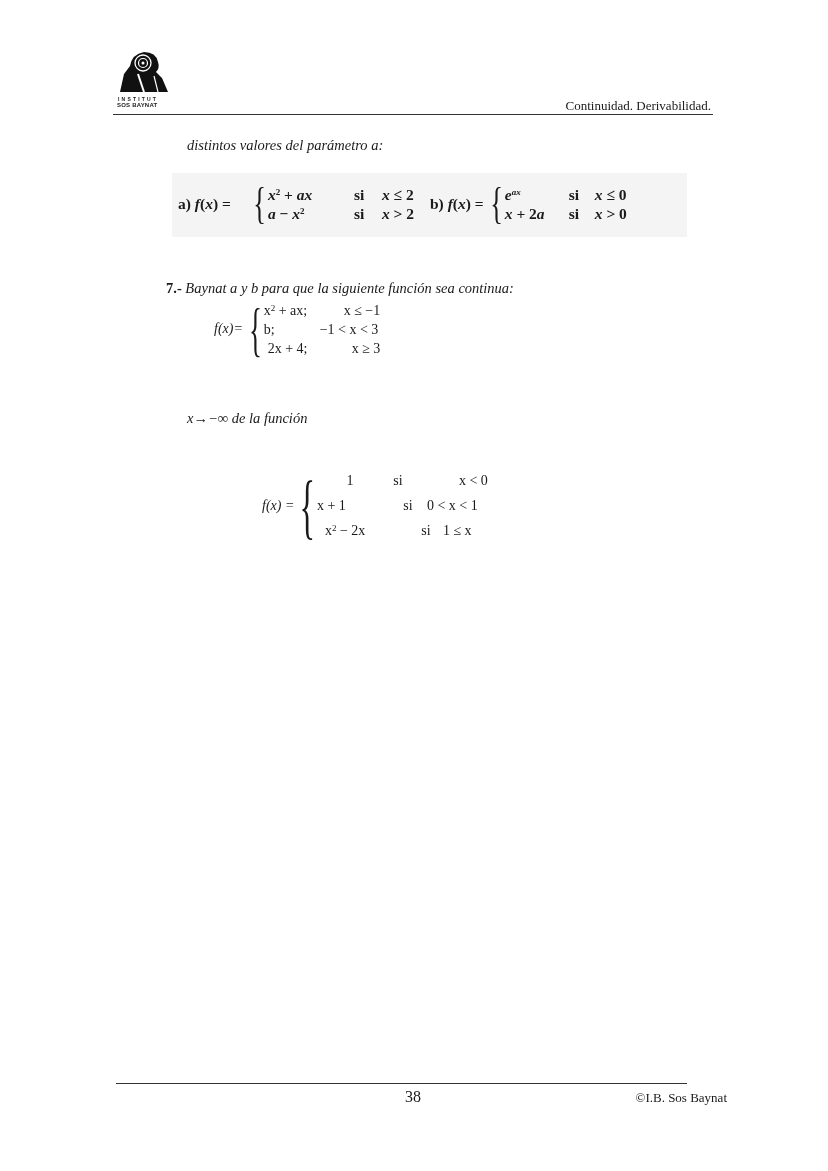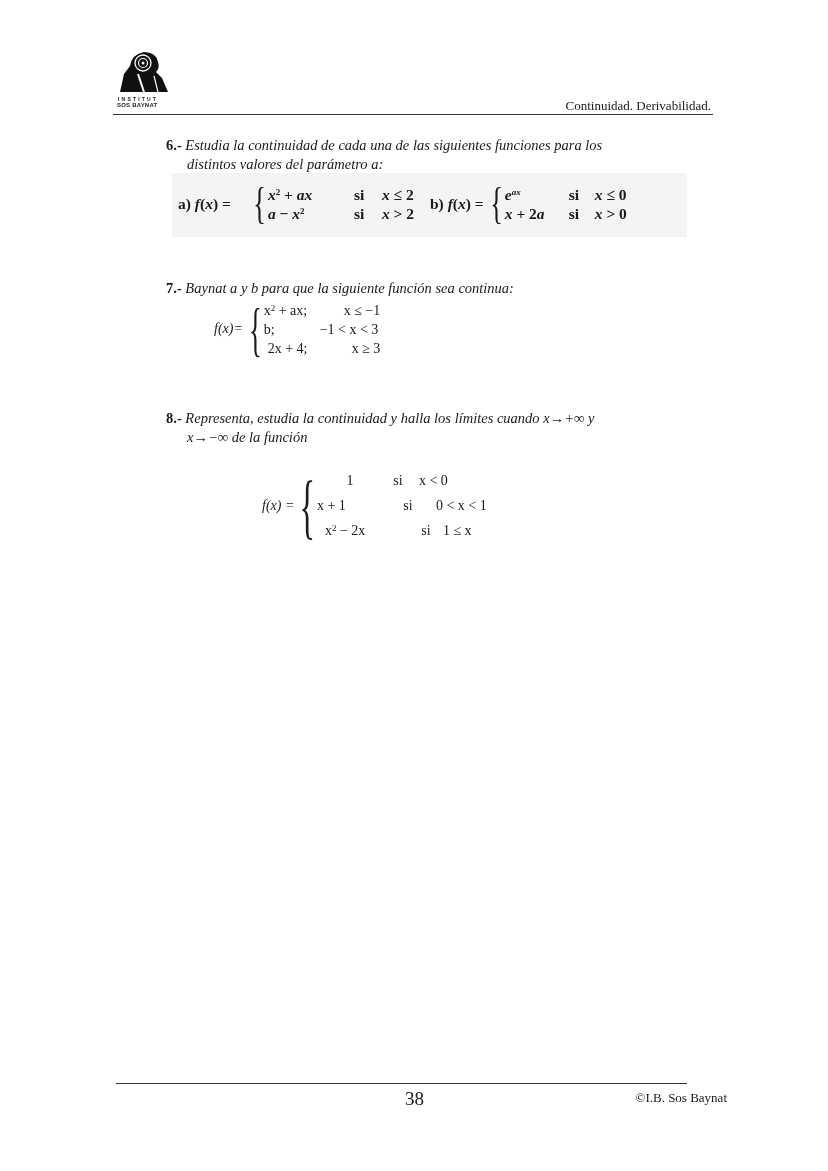--- a/index.html
+++ b/index.html
@@ -47,21 +47,21 @@
   .ex8f { left:262px; top:468px; font-size:14px; }
   .ex8f .lab { font-style:italic; margin-right:2px; }
   .ex8f .brace { font-size:72px; line-height:70px; transform:scaleX(0.45); margin:0 -8px 0 -6px; }
   .ex8f .row { line-height:25px; }
   .c81 { width:66px; text-align:center; }
   .c82 { width:30px; text-align:center; }
   sup { font-size:9px; vertical-align:top; position:relative; top:-2px; }
 
   
   .footer-rule { left:116px; top:1083px; width:571px; height:1px; background:#333; }
-  .page-num { left:405px; top:1088px; font-size:19px; }
+  .page-num { left:405px; top:1088px; font-size:16px; }
   .footer-copy { right:101px; top:1090px; font-size:13px; }
 </style>
 </head>
 <body>
 
 <div class="abs logo">
   <svg width="56" height="50" viewBox="0 0 56 50">
     <path d="M4 44 L8 26 L14 18 Q16 6 28 4 Q40 4 42 14 Q44 20 40 24 L46 30 L52 44 Z" fill="#111"></path>
     <circle cx="27" cy="15" r="8" fill="none" stroke="#fff" stroke-width="1.3"></circle>
     <circle cx="27" cy="15" r="4.5" fill="none" stroke="#fff" stroke-width="1.2"></circle>
@@ -69,21 +69,20 @@
     <path d="M22 26 L28 44" stroke="#fff" stroke-width="2"></path>
     <path d="M38 28 L42 44" stroke="#fff" stroke-width="1.2"></path>
   </svg>
 </div>
 <div class="abs logo-text1">INSTITUT</div>
 <div class="abs logo-text2">SOS BAYNAT</div>
 <div class="abs header-title">Continuidad. Derivabilidad.</div>
 <div class="abs header-rule"></div>
 
 <div class="abs ex6 ex-head">
-  <div><b>6.-</b> <span>Estudia la continuidad de cada una de las siguientes funciones para los</span></div>
   <div class="indent">distintos valores del parámetro a:</div>
 </div>
 <div class="abs formula-box"></div>
 
 <div class="abs ex6a pw bold-math">
   <span style="margin-right:20px;">a) <i>f</i>(<i>x</i>) =</span>
   <span class="brace">{</span>
   <div class="cases">
     <div class="row">
       <span class="c1a"><i>x</i><sup>2</sup> + <i>ax</i></span>
@@ -131,36 +130,35 @@
       <span>−1 &lt; x &lt; 3</span>
     </div>
     <div class="row">
       <span class="c71" style="padding-left:4px;width:80px;">2x + 4;</span>
       <span style="padding-left:4px;">x ≥ 3</span>
     </div>
   </div>
 </div>
 
 <div class="abs ex8 ex-head">
-  <div><b>8.-</b> <span>Representa, estudia la continuidad  y halla los límites cuando  x→+∞  y</span></div>
   <div class="indent">x→−∞   de la función</div>
 </div>
 <div class="abs ex8f pw">
   <span class="lab">f(x) =</span>
   <span class="brace">{</span>
   <div class="cases">
     <div class="row">
       <span class="c81">1</span>
       <span class="c82">si</span>
-      <span style="padding-left:6px;">x &lt; 0</span>
+      <span style="padding-left:6px;margin-left:40px;">x &lt; 0</span>
     </div>
     <div class="row">
       <span class="c81" style="text-align:left;width:76px;">x + 1</span>
       <span class="c82">si</span>
-      <span style="padding-left:4px;margin-left:9px;">0 &lt; x &lt; 1</span>
+      <span style="padding-left:4px;">0 &lt; x &lt; 1</span>
     </div>
     <div class="row">
       <span class="c81" style="width:86px;padding-left:8px;text-align:left;">x<sup>2</sup> − 2x</span>
       <span class="c82">si</span>
       <span style="padding-left:2px;text-align:right;">1 ≤ x</span>
     </div>
   </div>
 </div>
 
 <div class="abs footer-rule"></div>

